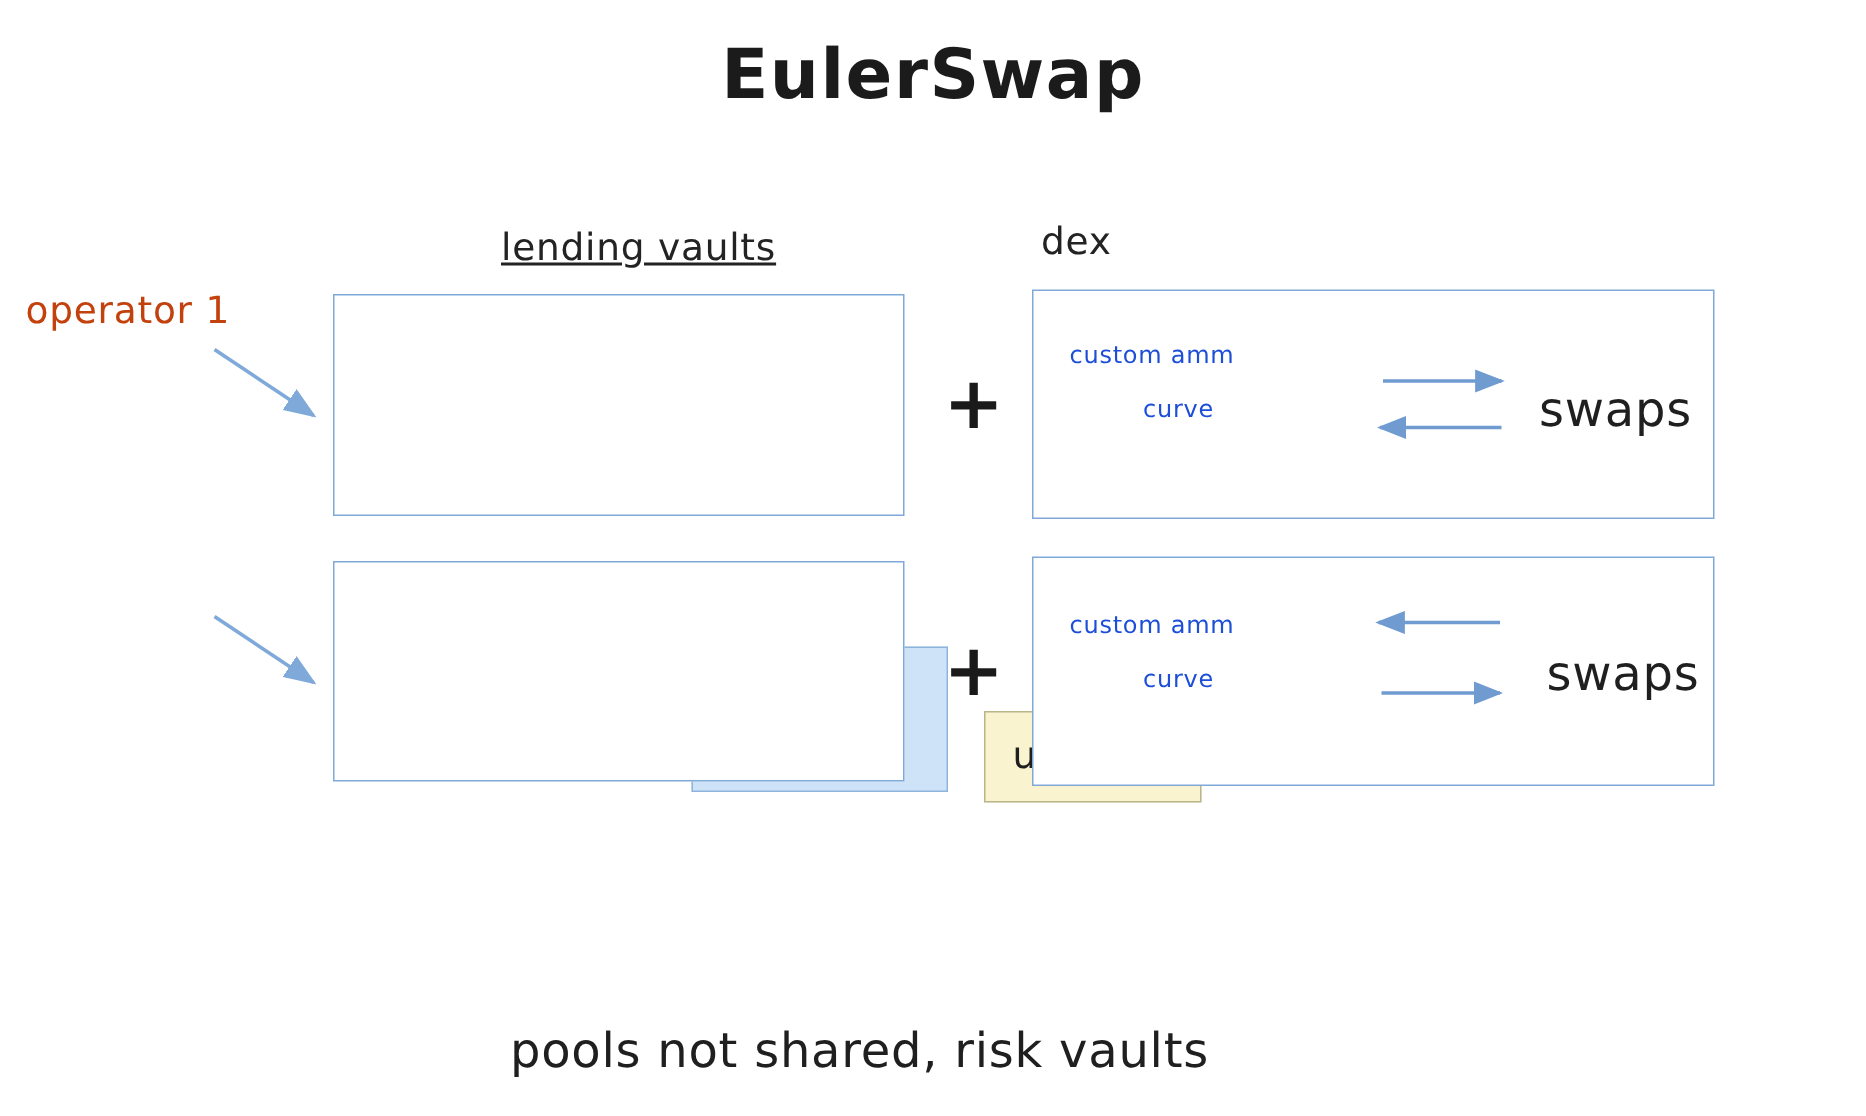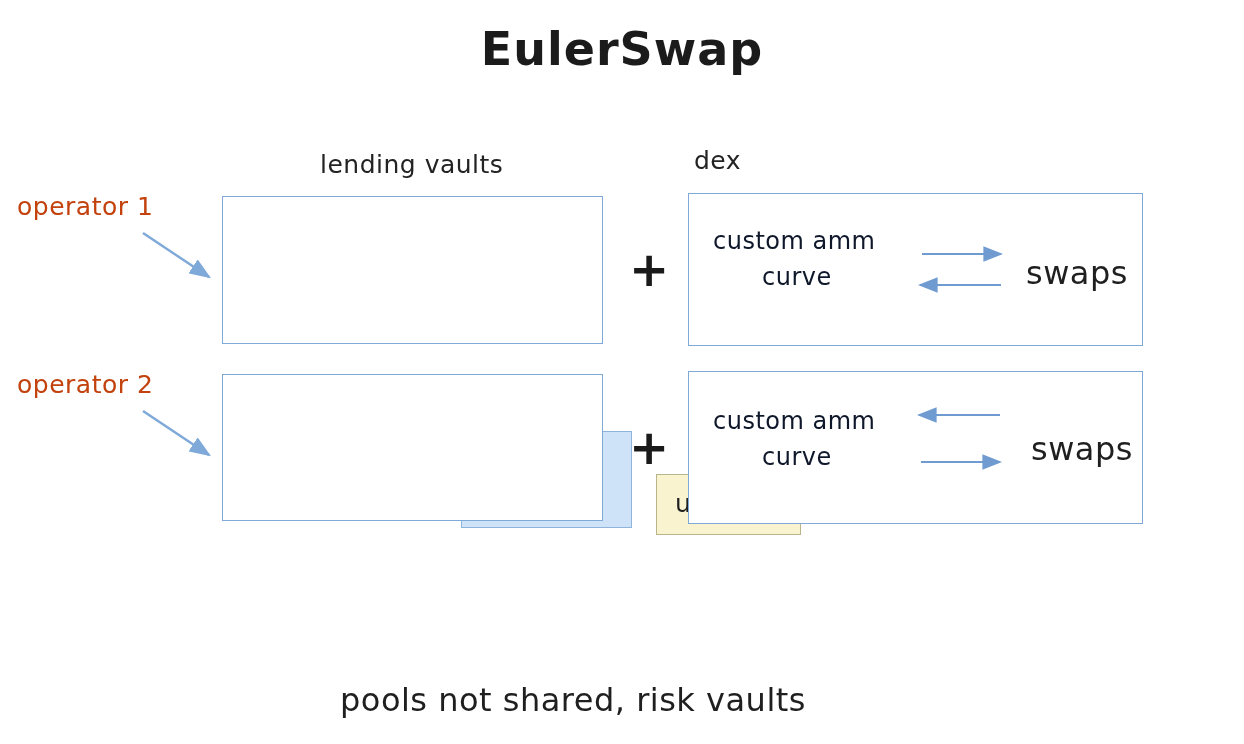--- a/index.html
+++ b/index.html
@@ -40,21 +40,21 @@
     font-weight: 600;
     letter-spacing: 1px;
     color: #1b1b1b;
   }
 
   .section-label {
     font-size: 25px;
     font-weight: 500;
     color: #232323;
   }
-  #label-lending-vaults { left: 320px; top: 150px; }
+  #label-lending-vaults { left: 334px; top: 150px; text-decoration: underline; }
   #label-dex { left: 694px; top: 146px; }
 
   .operator-label {
     font-size: 25px;
     font-weight: 500;
     color: #c2410c;
   }
   #label-operator-1 { left: 17px; top: 192px; }
   #label-operator-2 { left: 17px; top: 370px; }
 
@@ -99,23 +99,23 @@
     font-size: 48px;
     font-weight: 800;
     color: #1a1a1a;
     line-height: 1;
   }
   #plus-1 { left: 629px; top: 245px; }
   #plus-2 { left: 629px; top: 423px; }
 
   
   .amm-line {
-    font-size: 24px;
-    font-weight: 500;
-    color: #0f172a;
+    font-size: 16px;
+    font-weight: 500;
+    color: #1d4ed8;
   }
   #amm-curve-1-line1 { left: 713px; top: 227px; }
   #amm-curve-1-line2 { left: 762px; top: 263px; }
   #amm-curve-2-line1 { left: 713px; top: 407px; }
   #amm-curve-2-line2 { left: 762px; top: 443px; }
 
   .swaps-label {
     font-size: 32px;
     font-weight: 500;
     color: #1f1f1f;
@@ -145,21 +145,20 @@
 <body>
 
 <div class="canvas">
 
   <div class="abs hand" id="page-title">EulerSwap</div>
 
   <div class="abs hand section-label" id="label-lending-vaults">lending vaults</div>
   <div class="abs hand section-label" id="label-dex">dex</div>
 
   <div class="abs hand operator-label" id="label-operator-1">operator 1</div>
-  <div class="abs hand operator-label" id="label-operator-2">operator 2</div>
 
   <div class="abs vault-box" id="vault-box-1">
     <div class="abs asset-box asset-blue" id="asset-usdc-1">
       <span class="hand asset-label">usdc</span>
     </div>
     <div class="abs asset-box asset-yellow" id="asset-usdt-1">
       <span class="hand asset-label">usdt</span>
     </div>
   </div>
 

